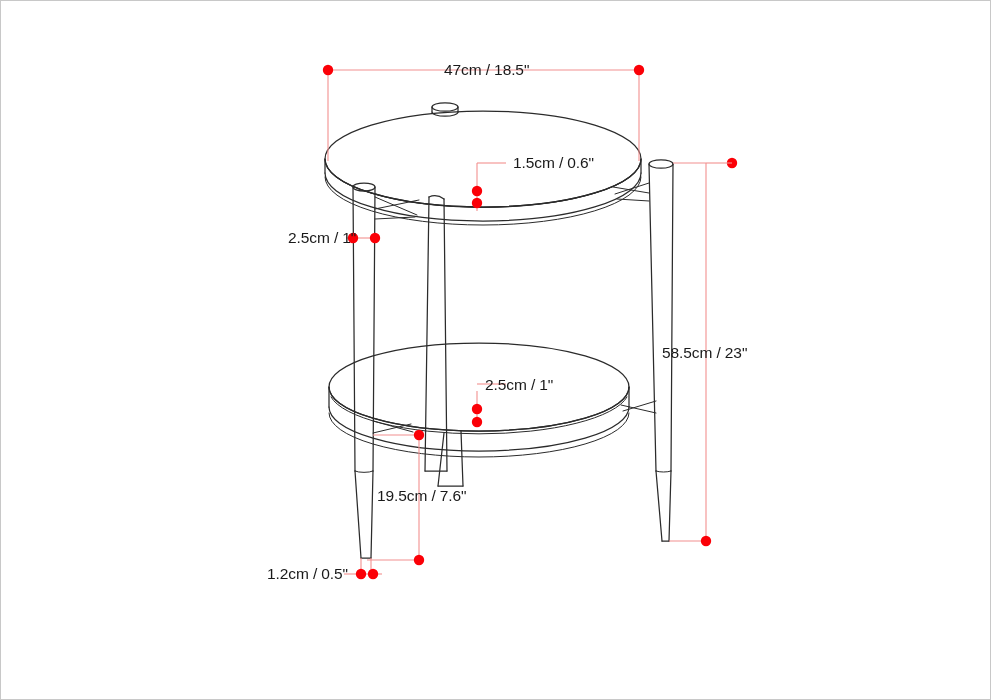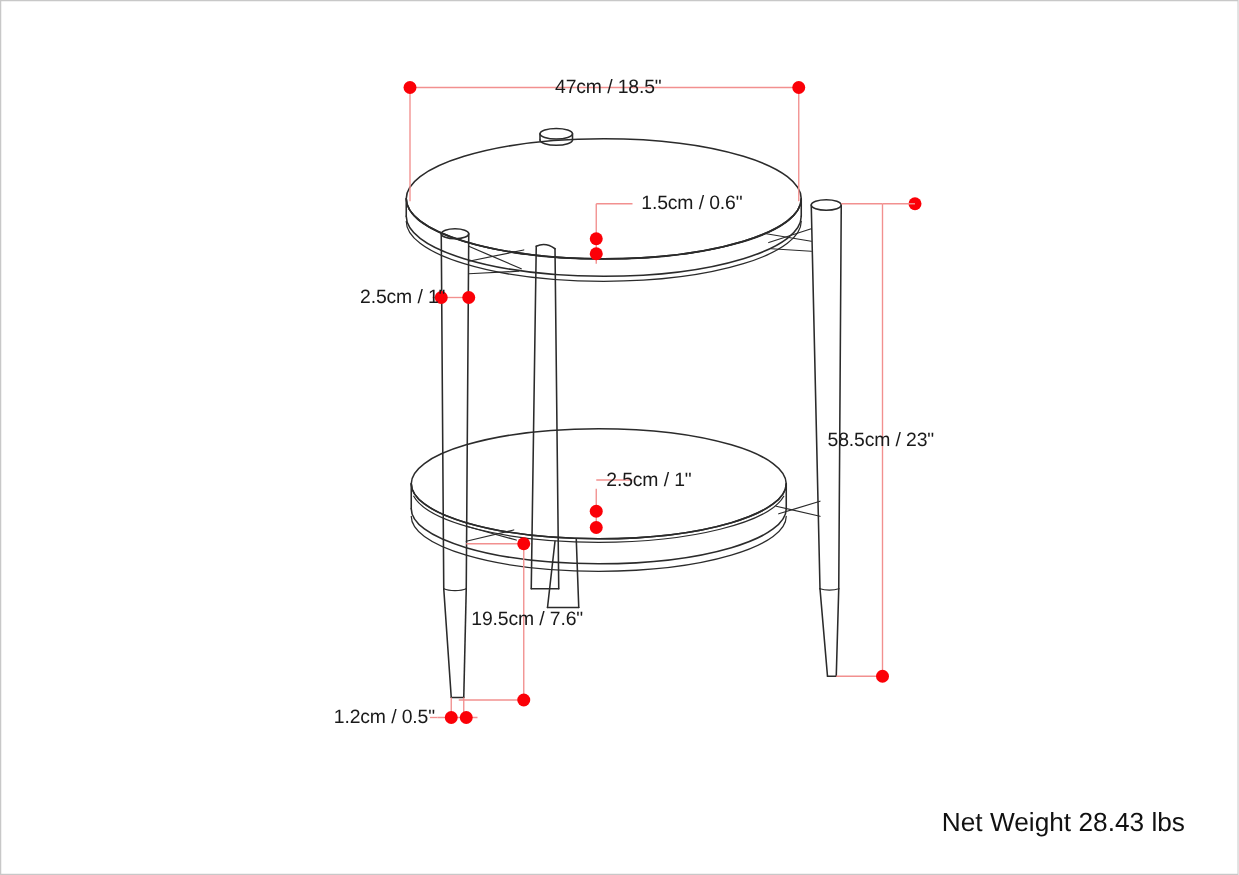--- a/index.html
+++ b/index.html
@@ -209,15 +209,14 @@
   <div class="dim-label" style="left:287px; top:228px;">2.5cm / 1"</div>
 
   <div class="dim-label" style="left:484px; top:375px;">2.5cm / 1"</div>
 
   <div class="dim-label" style="left:661px; top:343px;">58.5cm / 23"</div>
 
   <div class="dim-label" style="left:376px; top:486px;">19.5cm / 7.6"</div>
 
   <div class="dim-label" style="left:266px; top:564px;">1.2cm / 0.5"</div>
 
-  <div id="net-weight">Net Weight 28.43 lbs</div>
 
 </div>
 
 </body></html>

